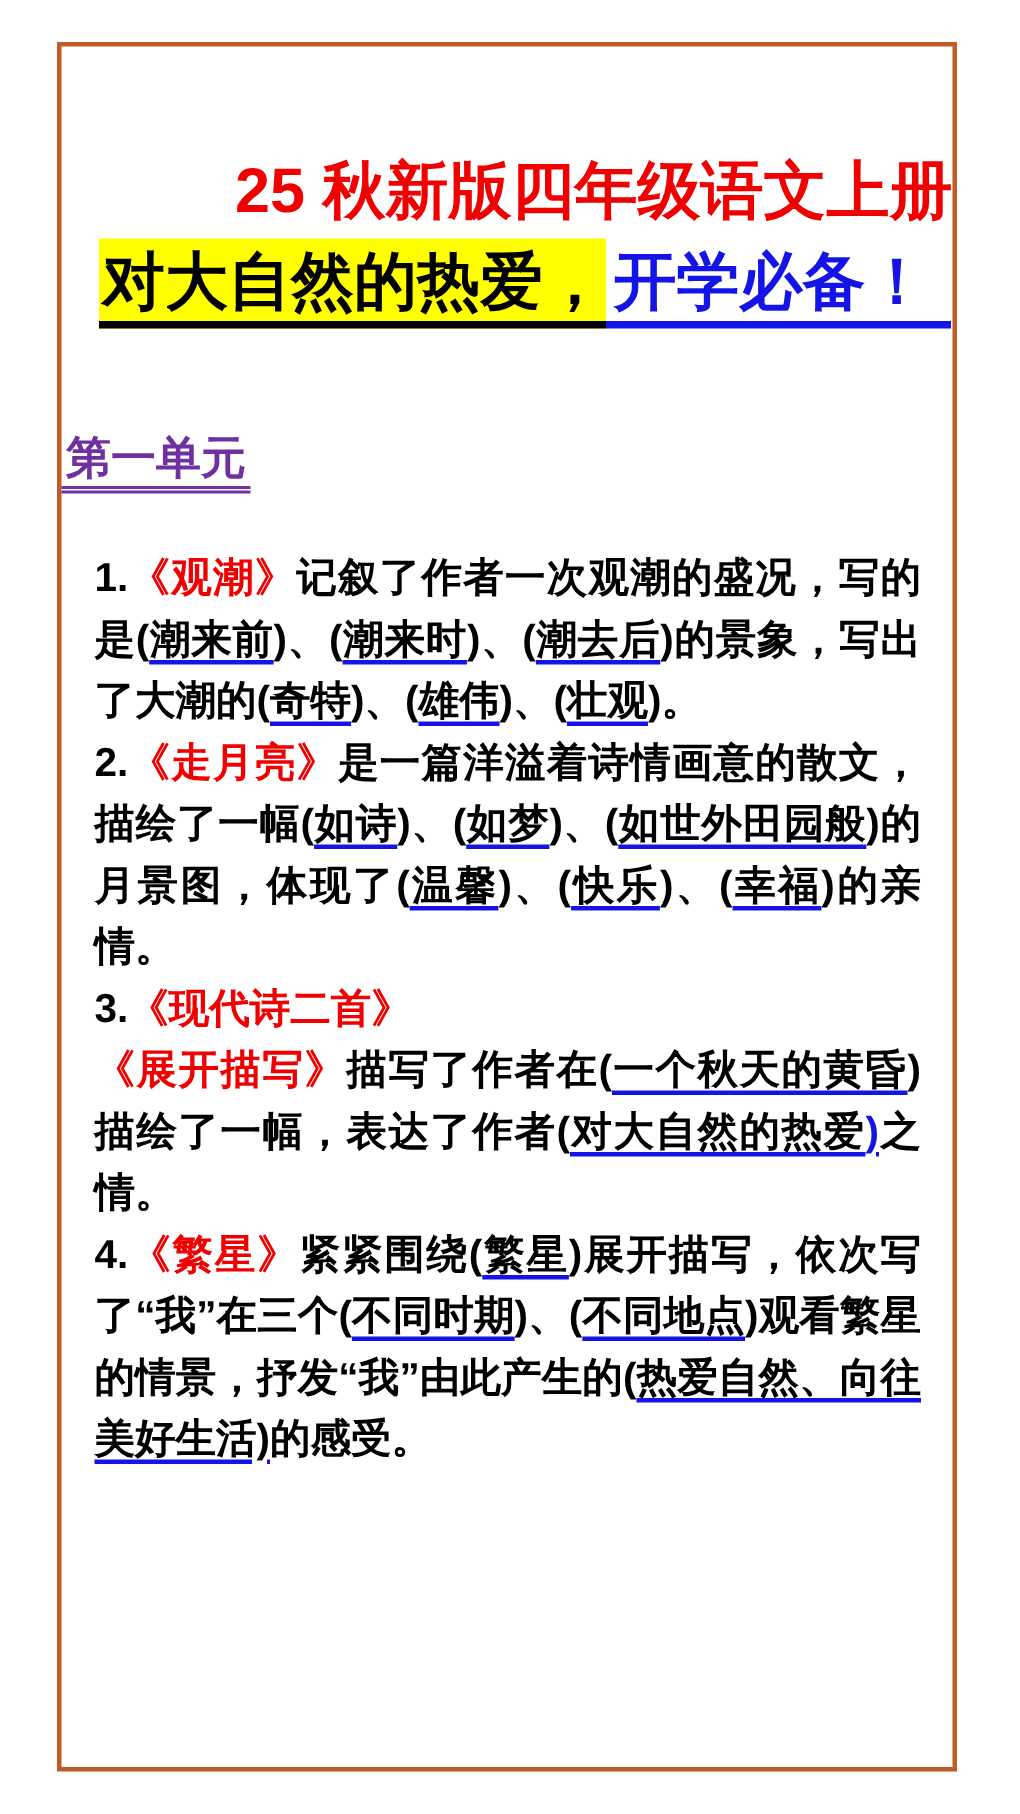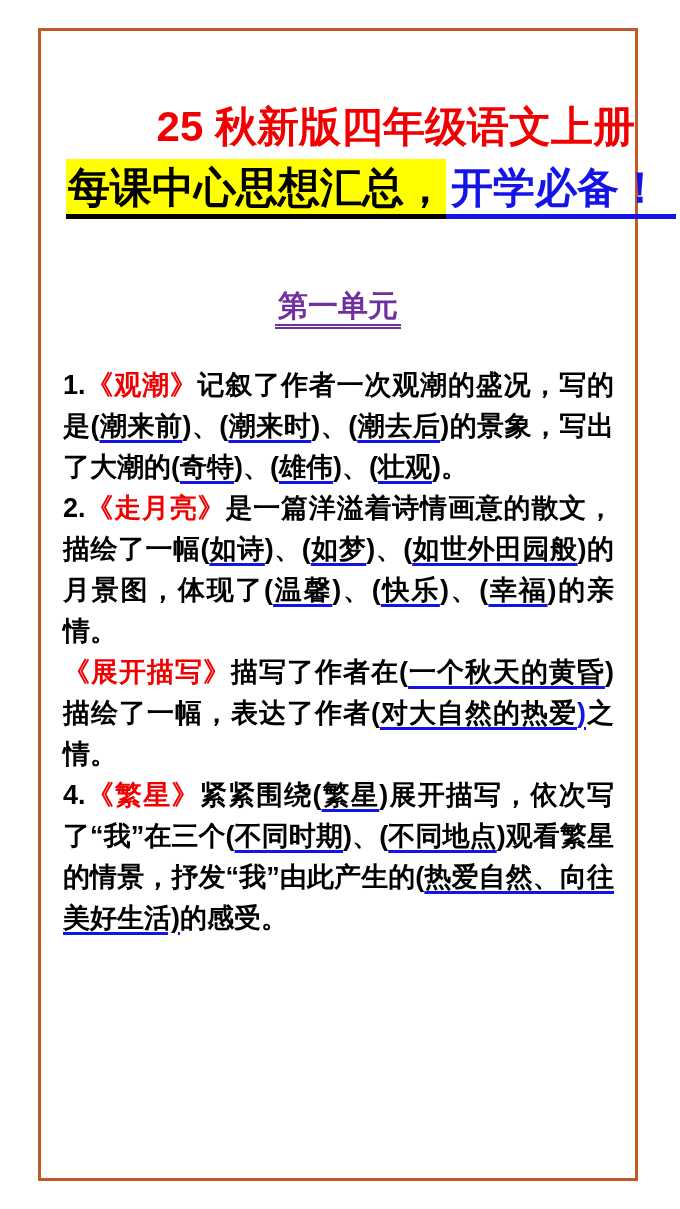--- a/index.html
+++ b/index.html
@@ -42,21 +42,21 @@
     padding:4px 0 1px 2px;
   }
   .subtitle .accent{
     display:inline-block;
     color:var(--blue);
     border-bottom:5px solid var(--blue);
     padding:4px 15px 1px 5px;
   }
   .unit{
     margin:70px 0 0 0;
-    text-align:center;
+    text-align:left;
     font-size:30px;line-height:34px;font-weight:700;
     color:var(--purple);
   }
   .unit-text{
     border-bottom:5px double var(--purple);
     padding:0 3px 2px 3px;
   }
   .content{
     margin:42px 21px 0 22px;
     font-size:27px;line-height:41px;font-weight:700;
@@ -80,25 +80,26 @@
   }
 </style>
 </head>
 <body>
 
 <div class="canvas">
   <div class="frame">
 
     <h1 class="title">25 秋新版四年级语文上册</h1>
 
-    <div class="subtitle"><span class="hl">每课中心思想汇总，</span><span class="accent">开学必备！</span></div>
+    <div class="subtitle"><span class="hl">对大自然的热爱，</span><span class="accent">开学必备！</span></div>
 
     <h2 class="unit"><span class="unit-text">第一单元</span></h2>
 
     <div class="content" id="content">
         <p class="para"><span class="run run-plain">1.</span><span class="run run-book">《观潮》</span><span class="run run-plain">记叙了作者一次观潮的盛况，写的是(</span><span class="run run-u">潮来前</span><span class="run run-plain">)、(</span><span class="run run-u">潮来时</span><span class="run run-plain">)、(</span><span class="run run-u">潮去后</span><span class="run run-plain">)的景象，写出了大潮的(</span><span class="run run-u">奇特</span><span class="run run-plain">)、(</span><span class="run run-u">雄伟</span><span class="run run-plain">)、(</span><span class="run run-u">壮观</span><span class="run run-plain">)。</span></p>
         <p class="para"><span class="run run-plain">2.</span><span class="run run-book">《走月亮》</span><span class="run run-plain">是一篇洋溢着诗情画意的散文，描绘了一幅(</span><span class="run run-u">如诗</span><span class="run run-plain">)、(</span><span class="run run-u">如梦</span><span class="run run-plain">)、(</span><span class="run run-u">如世外田园般</span><span class="run run-plain">)的月景图，体现了(</span><span class="run run-u">温馨</span><span class="run run-plain">)、(</span><span class="run run-u">快乐</span><span class="run run-plain">)、(</span><span class="run run-u">幸福</span><span class="run run-plain">)的亲情。</span></p>
+        <p class="para"><span class="run run-plain">3.</span><span class="run run-book">《现代诗二首》</span></p>
         <p class="para"><span class="run run-book">《展开描写》</span><span class="run run-plain">描写了作者在(</span><span class="run run-u">一个秋天的黄昏</span><span class="run run-plain">)描绘了一幅，表达了作者(</span><span class="run run-u">对大自然的热爱</span><span class="run run-ub">)</span><span class="run run-plain">之情。</span></p>
         <p class="para"><span class="run run-plain">4.</span><span class="run run-book">《繁星》</span><span class="run run-plain">紧紧围绕(</span><span class="run run-u">繁星</span><span class="run run-plain">)展开描写，依次写了“我”在三个(</span><span class="run run-u">不同时期</span><span class="run run-plain">)、(</span><span class="run run-u">不同地点</span><span class="run run-plain">)观看繁星的情景，抒发“我”由此产生的(</span><span class="run run-u">热爱自然、向往美好生活)</span><span class="run run-plain">的感受。</span></p>
       </div>
 
   </div>
 </div>
 
 </body></html>

